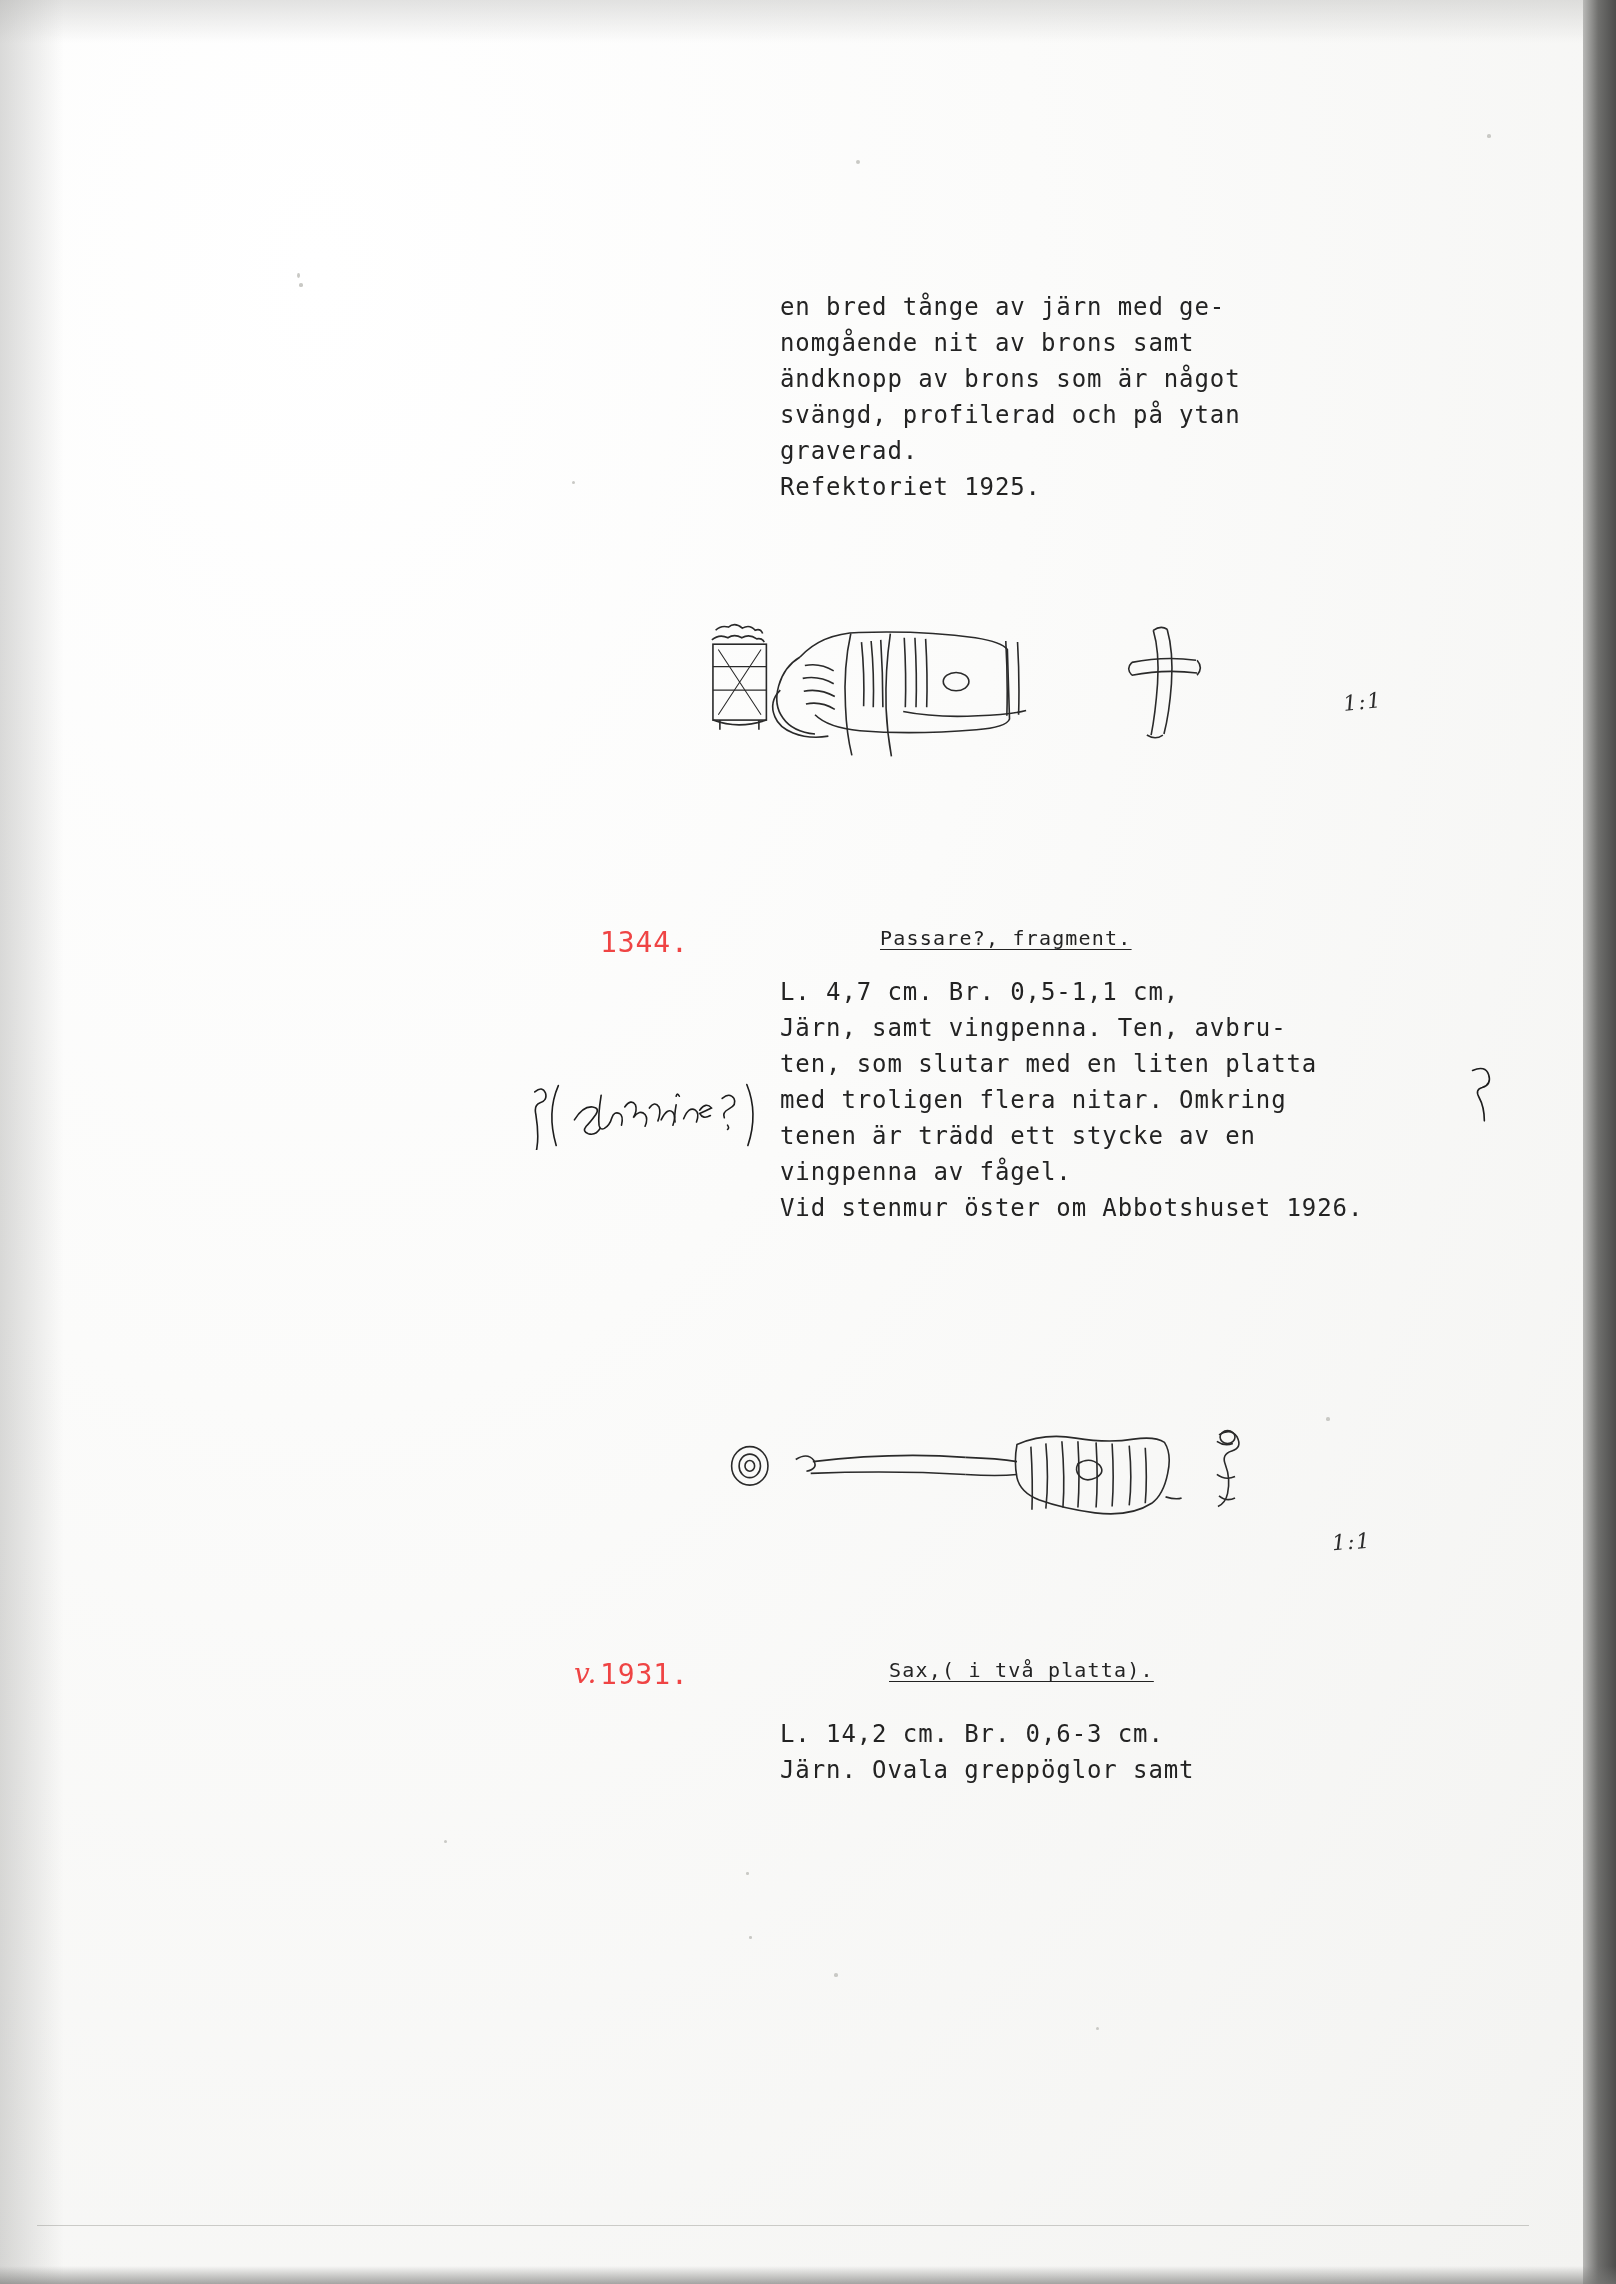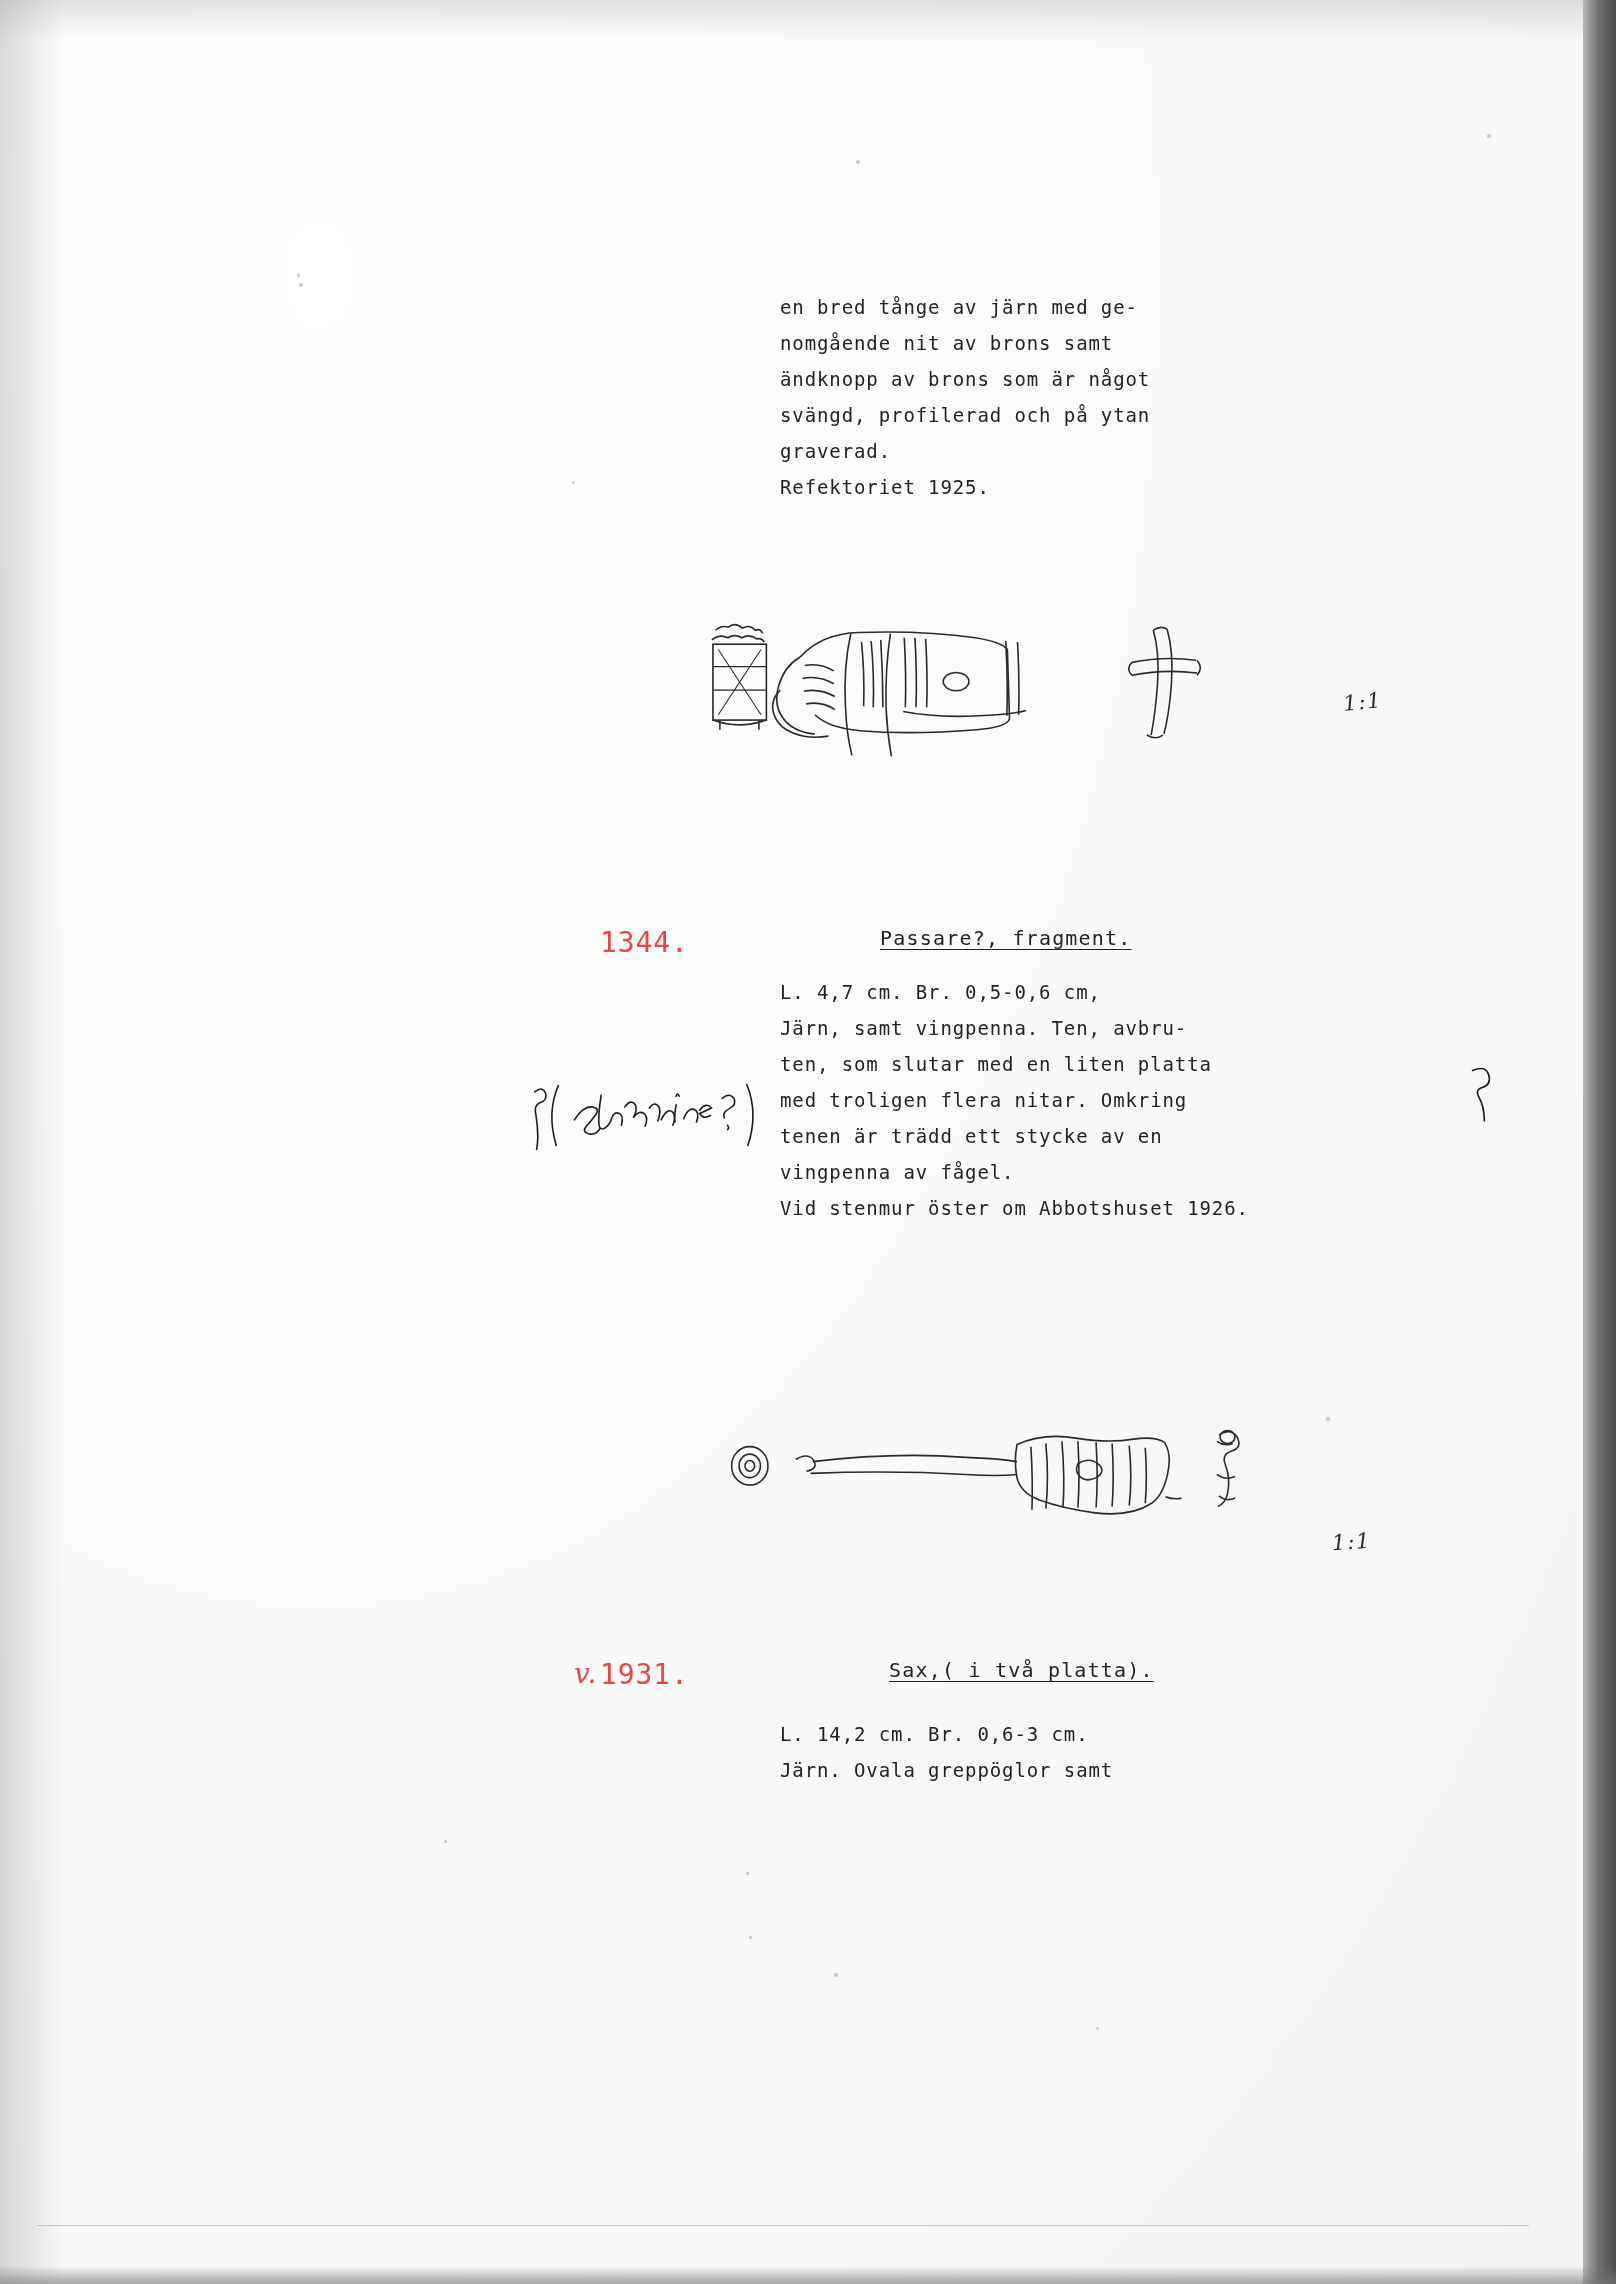--- a/index.html
+++ b/index.html
@@ -59,21 +59,21 @@
     position: absolute;
     height: 1.1px;
     background: rgba(120,120,115,0.35);
   }
   .block {
     position: absolute;
     font-family: "DejaVu Sans Mono", monospace;
     color: #232323;
     letter-spacing: 0.9px;
     line-height: 36px;
-    font-size: 19px;
+    font-size: 24px;
     white-space: pre;
   }
   .catnum {
     position: absolute;
     font-family: "DejaVu Sans Mono", monospace;
     font-size: 28px;
     letter-spacing: 0.9px;
     color: #ef4444;
     white-space: pre;
   }
@@ -166,21 +166,21 @@
         <path d="M826 98 q60 -12 120 -4 M826 122 q62 -12 122 -4"></path>
         <path d="M866 38 q14 -10 26 -2 M854 234 q16 10 30 0"></path>
         <path d="M826 98 q-12 12 0 24 M948 94 q12 14 0 28"></path>
       </g>
     </svg>
   </div>
   <div class="hand" style="left:1343px; top:689px; font-size:21.4px; transform:rotate(-6deg); letter-spacing:1.6px;">1:1</div>
 
   <div class="catnum" style="left:600px; top:926px;">1344.</div>
   <div class="heading" style="left:880px; top:926px;">Passare?, fragment.</div>
-  <div class="block" style="left:780px; top:974px; width:775px;">L. 4,7 cm. Br. 0,5-0,6 cm,
+  <div class="block" style="left:780px; top:974px; width:775px;">L. 4,7 cm. Br. 0,5-1,1 cm,
 Järn, samt vingpenna. Ten, avbru-
 ten, som slutar med en liten platta
 med troligen flera nitar. Omkring
 tenen är trädd ett stycke av en
 vingpenna av fågel.
 Vid stenmur öster om Abbotshuset 1926.</div>
 
   <div style="position:absolute; left:523px; top:1080px; width:257px; height:70px;">
     <svg width="257" height="70" viewBox="0 0 480 130" fill="none">
       <g stroke="#1d1d1d" stroke-width="3" fill="none" stroke-linecap="round">

